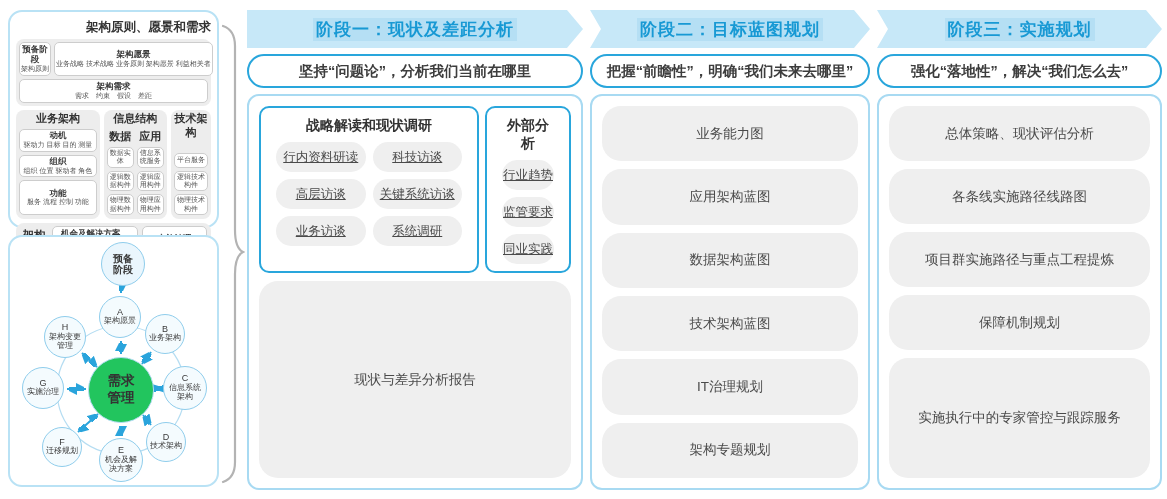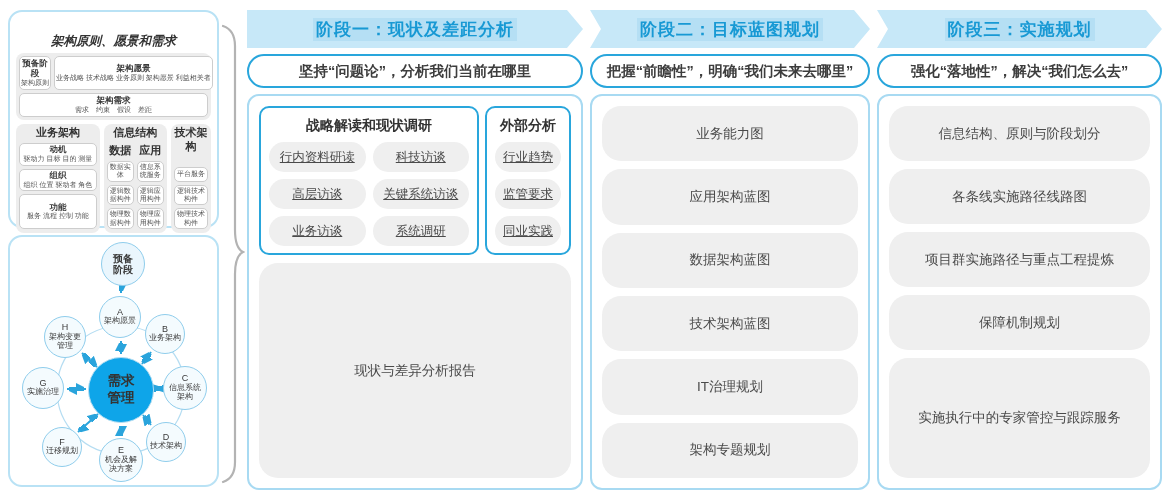--- a/index.html
+++ b/index.html
@@ -3,21 +3,21 @@
 <meta charset="utf-8">
 <style>
   html,body{margin:0;padding:0;}
   body{
     width:1167px;height:499px;position:relative;background:#ffffff;
     font-family:"Liberation Sans","DejaVu Sans",sans-serif;overflow:hidden;color:#3c3c3c;
   }
   
   .panel{position:absolute;border:2px solid #b9e2f5;border-radius:14px;background:#fff;box-sizing:border-box;}
   #panelA{left:8px;top:10px;width:211px;height:218px;padding:5px 6px;}
-  .pa-title{font-size:12.5px;font-weight:bold;text-align:center;color:#333;margin:16px 0 3px;font-style:italic;}
+  .pa-title{font-size:12.5px;font-weight:bold;text-align:right;color:#333;margin:2px 0 3px;}
   .gray{background:#ededed;border-radius:8px;box-sizing:border-box;}
   .wbox{background:#fff;border:1px solid #cdcdcd;border-radius:5px;box-sizing:border-box;
         display:flex;flex-direction:column;align-items:center;justify-content:center;text-align:center;}
   .wbox .h{font-weight:bold;font-size:8.5px;color:#3a3a3a;line-height:1.15;}
   .wbox .s{font-size:7px;color:#555;line-height:1.2;white-space:nowrap;}
   .row1{padding:3px;display:flex;flex-direction:column;gap:3px;}
   .row1-top{display:flex;gap:3px;}
   .row2{display:flex;gap:4px;margin-top:4px;}
   .sect{padding:2px 3px 4px;display:flex;flex-direction:column;gap:3px;}
   .sect-title{font-size:11px;font-weight:bold;text-align:center;color:#333;line-height:1.25;}
@@ -29,38 +29,38 @@
               font-size:11.5px;font-weight:bold;color:#333;text-align:center;line-height:1.2;}
   
   #panelB{left:8px;top:235px;width:211px;height:252px;}
   .circle{position:absolute;border-radius:50%;background:#f4fbfe;border:1px solid #8fcdec;
           display:flex;flex-direction:column;align-items:center;justify-content:center;
           text-align:center;z-index:2;box-sizing:border-box;}
   .circle .ltr{font-size:9px;line-height:1.1;color:#3a3a3a;}
   .circle .lbl{font-size:8px;line-height:1.12;color:#3a3a3a;}
   #c-prep{left:91px;top:5px;width:44px;height:44px;background:#eaf6fd;}
   #c-prep .lbl{font-size:10px;font-weight:bold;width:24px;}
-  #c-center{left:78px;top:120px;width:66px;height:66px;background:#0ea5e9;border:1px solid #b3ddf2;}
+  #c-center{left:78px;top:120px;width:66px;height:66px;background:#22c55e;border:1px solid #b3ddf2;}
   #c-center .lbl{font-size:13.5px;font-weight:bold;width:30px;line-height:1.25;color:#333;}
   #svg-cycle{position:absolute;left:0;top:0;z-index:1;}
   
   #brace{position:absolute;left:219px;top:22px;z-index:0;}
   
   #main{position:absolute;left:247px;top:10px;display:grid;grid-template-columns:336px 280px 285px;gap:7px;}
   .phase{display:flex;flex-direction:column;}
   .banner{height:38px;display:flex;align-items:center;justify-content:center;background:#c7e8f8;
           clip-path:polygon(0 0,calc(100% - 16px) 0,100% 50%,calc(100% - 16px) 100%,0 100%);}
   .banner.notch{clip-path:polygon(0 0,calc(100% - 16px) 0,100% 50%,calc(100% - 16px) 100%,0 100%,11px 50%);}
   .banner span{font-size:17px;font-weight:bold;color:#1899d4;background:rgba(60,160,220,0.13);padding:0 3px;letter-spacing:1px;}
   .subtitle{margin-top:6px;height:34px;border:2px solid #29a6dc;border-radius:17px;background:#fff;
             display:flex;align-items:center;justify-content:center;box-sizing:border-box;text-align:center;}
   .subtitle span{font-size:14.5px;font-weight:bold;color:#3d3d3d;}
   .container{margin-top:6px;height:396px;border:2px solid #a8daf2;border-radius:12px;background:#fff;
              box-sizing:border-box;padding:10px;display:flex;flex-direction:column;gap:8px;}
-  .groupbox{border:2px solid #29a6dc;border-radius:10px;background:#fff;box-sizing:border-box;padding:7px 8px;}
+  .groupbox{border:2px solid #29a6dc;border-radius:10px;background:#fff;box-sizing:border-box;padding:7px 15px;}
   .g-title{font-size:14px;font-weight:bold;text-align:center;color:#333;margin:2px 0 7px;}
   .item{background:#efefef;border-radius:19px;color:#4a4a4a;display:flex;align-items:center;justify-content:center;
         text-align:center;font-size:12.5px;box-sizing:border-box;}
   .grid2{display:grid;grid-template-columns:1fr 1fr;gap:7px;}
   .g-row{display:flex;gap:6px;}
   .stack{display:flex;flex-direction:column;gap:7px;}
   .item.h30{height:30px;text-decoration:underline;}
   .p1-report{height:84px;font-size:13.5px;}
   .fill-col{flex:1;display:flex;flex-direction:column;gap:8px;}
   .fill-col .item{flex:1;font-size:13.5px;}
@@ -284,21 +284,21 @@
 
   <div class="phase">
     <div class="banner notch">
       <span>阶段三：实施规划</span>
     </div>
     <div class="subtitle">
       <span>强化“落地性”，解决“我们怎么去”</span>
     </div>
     <div class="container">
       <div class="fill-col">
-        <div class="item p3-fixed">信息结构、原则与阶段划分</div>
+        <div class="item p3-fixed">总体策略、现状评估分析</div>
         <div class="item p3-fixed">各条线实施路径线路图</div>
         <div class="item p3-fixed">项目群实施路径与重点工程提炼</div>
         <div class="item p3-fixed">保障机制规划</div>
         <div class="item">实施执行中的专家管控与跟踪服务</div>
       </div>
     </div>
   </div>
 
 </div>
 

